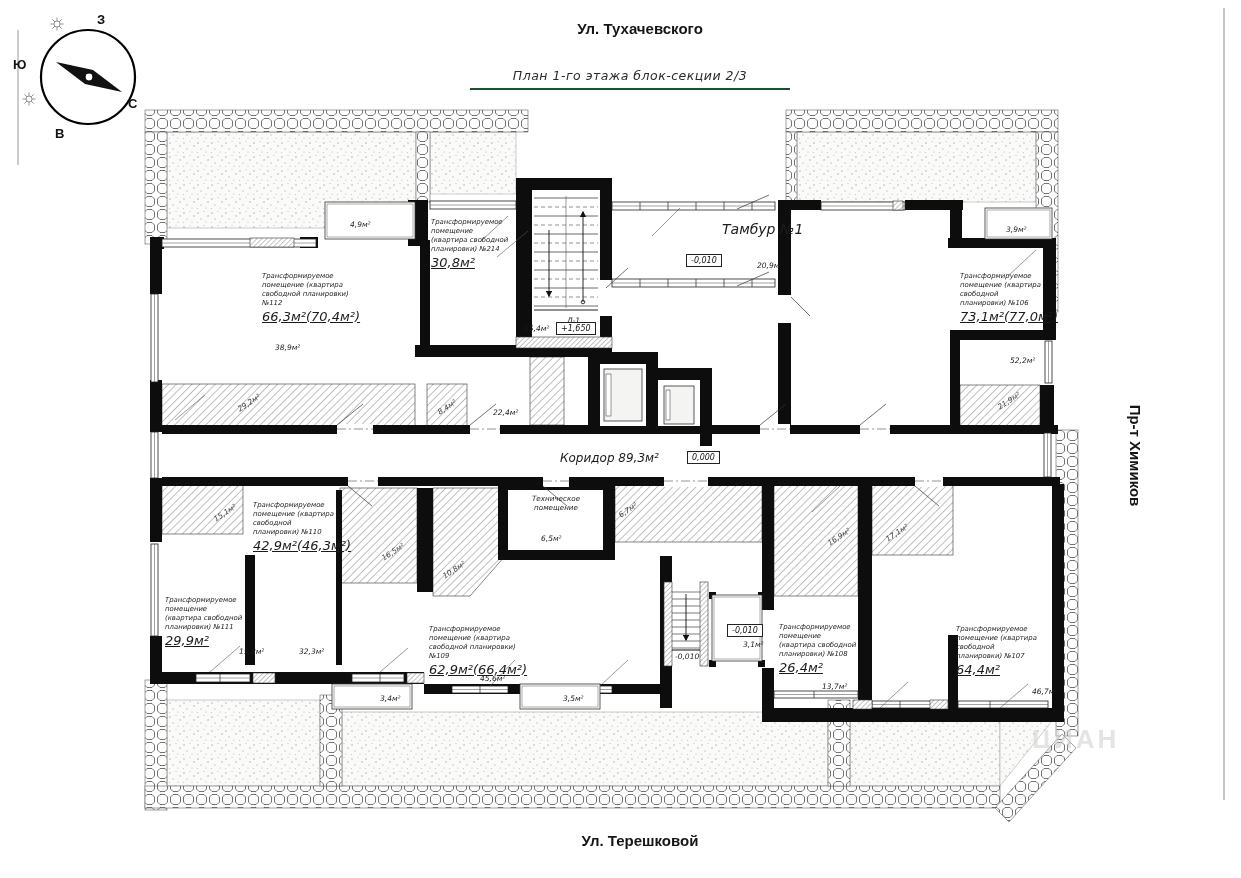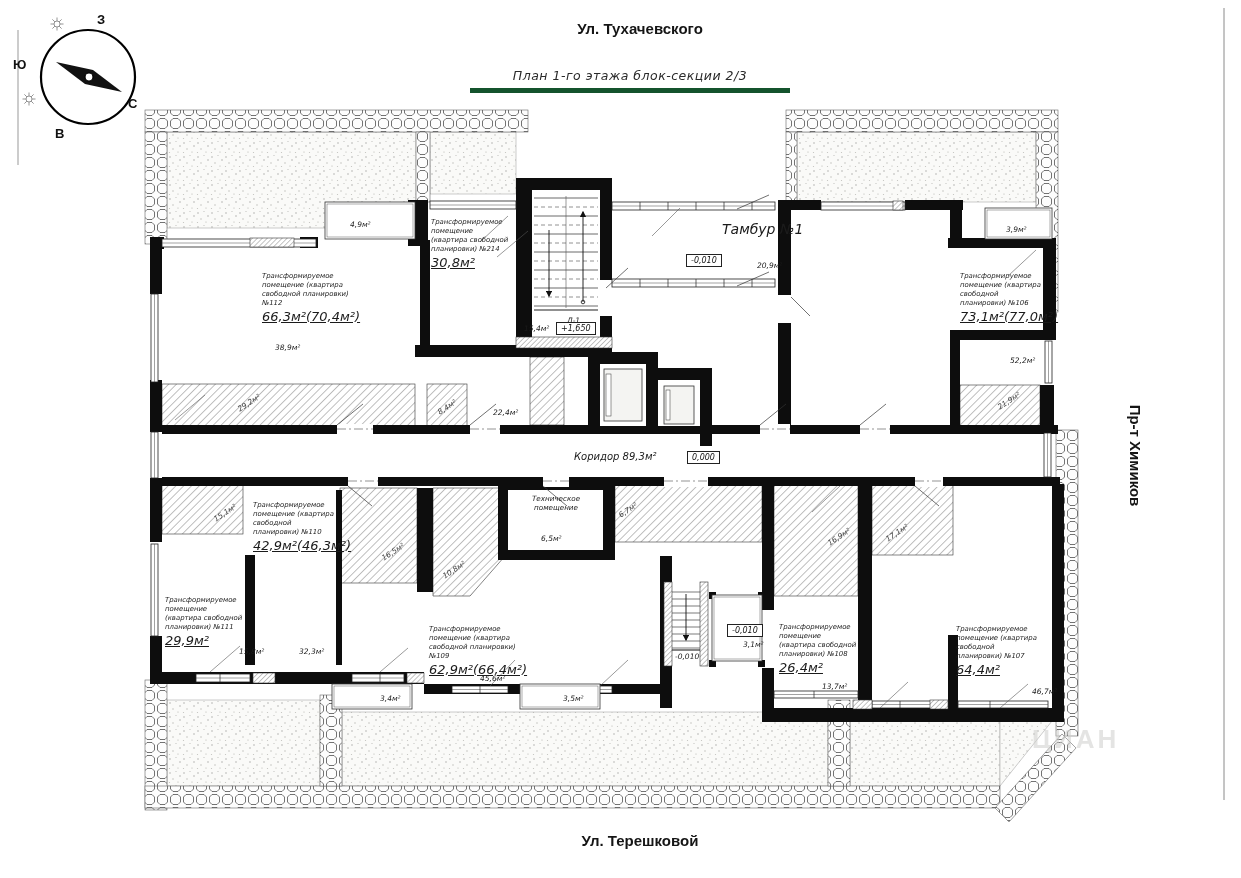--- a/index.html
+++ b/index.html
@@ -4,21 +4,21 @@
 <style>
   html,body{margin:0;padding:0;background:#fff;}
   #stage{position:relative;width:1241px;height:878px;background:#fff;overflow:hidden;
          font-family:"DejaVu Sans",sans-serif;}
   #drawing{position:absolute;left:0;top:0;}
   .street{position:absolute;font:bold 15px "Liberation Sans",sans-serif;color:#151515;
           text-align:center;white-space:nowrap;}
   .street.vert{transform:rotate(90deg);transform-origin:center center;}
   .plan-title{position:absolute;left:470px;top:68px;width:320px;text-align:center;
               font:italic 12.5px "DejaVu Sans",sans-serif;letter-spacing:.5px;color:#2a2a2a;
-              border-bottom:5px solid #14532d;padding-bottom:5px;}
+              border-bottom:2px solid #14532d;padding-bottom:5px;}
   .cl{position:absolute;font:bold 13px "Liberation Sans",sans-serif;color:#111;}
   .lbl{position:absolute;font:italic 7.5px "DejaVu Sans",sans-serif;color:#1b1b1b;white-space:nowrap;}
   .rot{transform:rotate(-33deg);transform-origin:left top;color:#3a3a3a;}
   .apt{position:absolute;font:italic 6.9px "DejaVu Sans",sans-serif;color:#1b1b1b;line-height:1.3;}
   .apt .area{text-decoration:underline;margin-top:1px;display:inline-block;font-size:13px;}
   .box{position:absolute;border:1px solid #222;background:#fff;font:italic 8px "DejaVu Sans",sans-serif;
        color:#111;padding:1px 4px;white-space:nowrap;}
   .tech{position:absolute;font:italic 7.2px "DejaVu Sans",sans-serif;color:#1b1b1b;
         width:76px;text-align:center;line-height:1.3;}
   .wm{position:absolute;font:bold 26px "Liberation Sans",sans-serif;color:#cfcfcd;
@@ -340,21 +340,21 @@
 <div class="lbl" style="left:493px;top:408px;">22,4м²</div>
 <div class="lbl" style="left:567px;top:316px;">Л-1</div>
 <div class="lbl" style="left:524px;top:324px;">15,4м²</div>
 <div class="box" style="left:556px;top:322px;">+1,650</div>
 <div class="lbl" style="left:722px;top:221px;font-size:14px;">Тамбур №1</div>
 <div class="box" style="left:686px;top:254px;">-0,010</div>
 <div class="lbl" style="left:757px;top:261px;">20,9м²</div>
 <div class="lbl" style="left:1006px;top:225px;">3,9м²</div>
 <div class="lbl" style="left:1010px;top:356px;">52,2м²</div>
 <div class="lbl rot" style="left:996px;top:404px;">21,9м²</div>
-<div class="lbl" style="left:574px;top:451px;font-size:10px;">Коридор 89,3м²</div>
+<div class="lbl" style="left:560px;top:451px;font-size:12px;">Коридор 89,3м²</div>
 <div class="box" style="left:687px;top:451px;">0,000</div>
 <div class="tech" style="left:518px;top:494px;">Техническое помещение</div>
 <div class="lbl" style="left:541px;top:534px;">6,5м²</div>
 <div class="lbl rot" style="left:617px;top:512px;">6,7м²</div>
 <div class="lbl rot" style="left:212px;top:516px;">15,1м²</div>
 <div class="lbl rot" style="left:380px;top:555px;">16,5м²</div>
 <div class="lbl rot" style="left:441px;top:573px;">10,8м²</div>
 <div class="lbl" style="left:239px;top:647px;">15,8м²</div>
 <div class="lbl" style="left:299px;top:647px;">32,3м²</div>
 <div class="lbl" style="left:380px;top:694px;">3,4м²</div>

